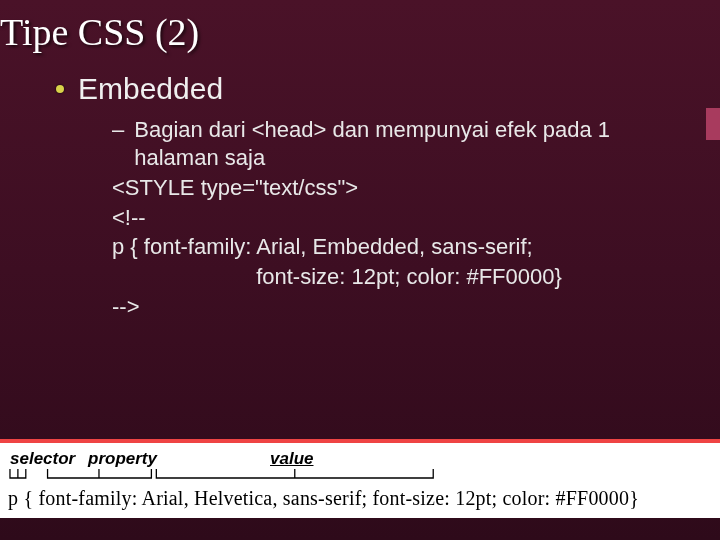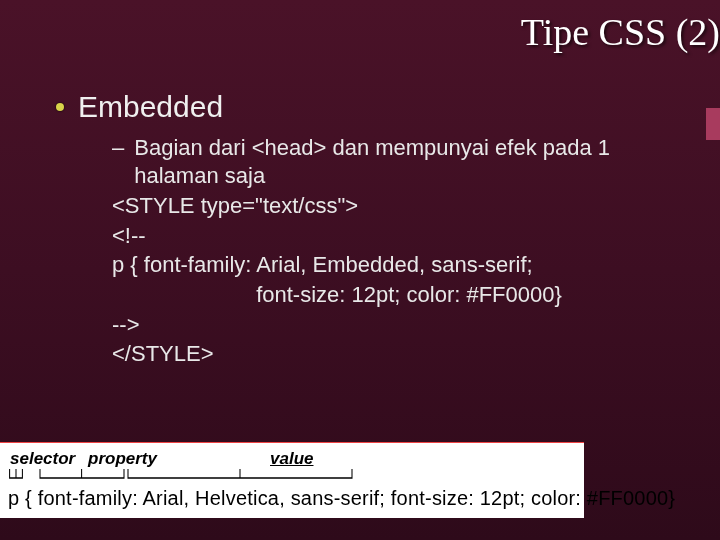--- a/index.html
+++ b/index.html
@@ -6,35 +6,34 @@
   body {
     width: 720px;
     height: 540px;
     background: linear-gradient(to bottom, #4a1228 0%, #3d0e22 50%, #2e0a1a 100%);
     font-family: Arial, Helvetica, sans-serif;
     color: #e8e8e8;
     position: relative;
     overflow: hidden;
   }
   .title {
-    text-align: right;
+    text-align: left;
     font-family: "Times New Roman", Times, serif;
     font-size: 38px;
     color: #fff;
     padding-top: 10px;
     text-shadow: 2px 2px 3px rgba(0,0,0,0.6);
   }
   .content {
     padding: 18px 38px 0 56px;
   }
   .bullet-row {
     display: flex;
     align-items: center;
     gap: 14px;
-    margin-top: 18px;
   }
   .dot {
     width: 8px; height: 8px; border-radius: 50%;
     background: #d9d24a;
     box-shadow: 0 0 2px #000;
     flex: 0 0 auto;
   }
   .bullet-text {
     font-size: 30px;
     color: #f0f0f0;
@@ -58,50 +57,49 @@
     color: #e8e8e8;
     padding-top: 2px;
   }
   .code .indent { padding-left: 24px; display: block; text-align: center; }
 
   
   .diagram {
     position: absolute;
     left: 0;
     bottom: 22px;
-    width: 584px;
+    width: 720px;
     background: #fff;
     color: #000;
     padding: 6px 0 8px 8px;
-    border-top: 1px solid #ef4444;
+    border-top: 4px solid #ef4444;
   }
   .labels {
     position: relative;
     height: 34px;
     font-family: Arial, sans-serif;
     font-weight: bold;
     font-style: italic;
     font-size: 17px;
   }
   .lbl { position: absolute; top: 0; }
   .lbl.sel { left: 2px; }
   .lbl.prop { left: 80px; }
   .lbl.val { left: 262px; text-decoration: underline; }
   .brackets {
     position: absolute;
     left: 0; top: 20px;
     width: 100%; height: 18px;
   }
   .cssline {
-    font-family: Liberation Sans, sans-serif;
+    font-family: Liberation Serif, serif;
     font-size: 20px;
     letter-spacing: 0.2px;
     white-space: nowrap;
     padding-top: 4px;
-    text-align: center;
   }
   .accent-bar {
     position: absolute;
     right: 0;
     top: 108px;
     width: 14px;
     height: 32px;
     background: #a83b5e;
   }
 </style>
@@ -120,21 +118,20 @@
     <div class="dash-row">
       <span class="dash">–</span>
       <span>Bagian dari &lt;head&gt; dan mempunyai efek pada 1 halaman saja</span>
     </div>
     <div class="code">
       <span>&lt;STYLE type="text/css"&gt;</span><br>
       <span>&lt;!--</span><br>
       <span>p {  font-family: Arial, Embedded, sans-serif;</span><br>
       <span class="indent">font-size: 12pt; color: #FF0000}</span>
       <span>--&gt;</span><br>
-      <span>&lt;/STYLE&gt;</span>
     </div>
   </div>
 </div>
 
 <div class="accent-bar"></div>
 
 <div class="diagram">
   <div class="labels">
     <span class="lbl sel">selector</span>
     <span class="lbl prop">property</span>

